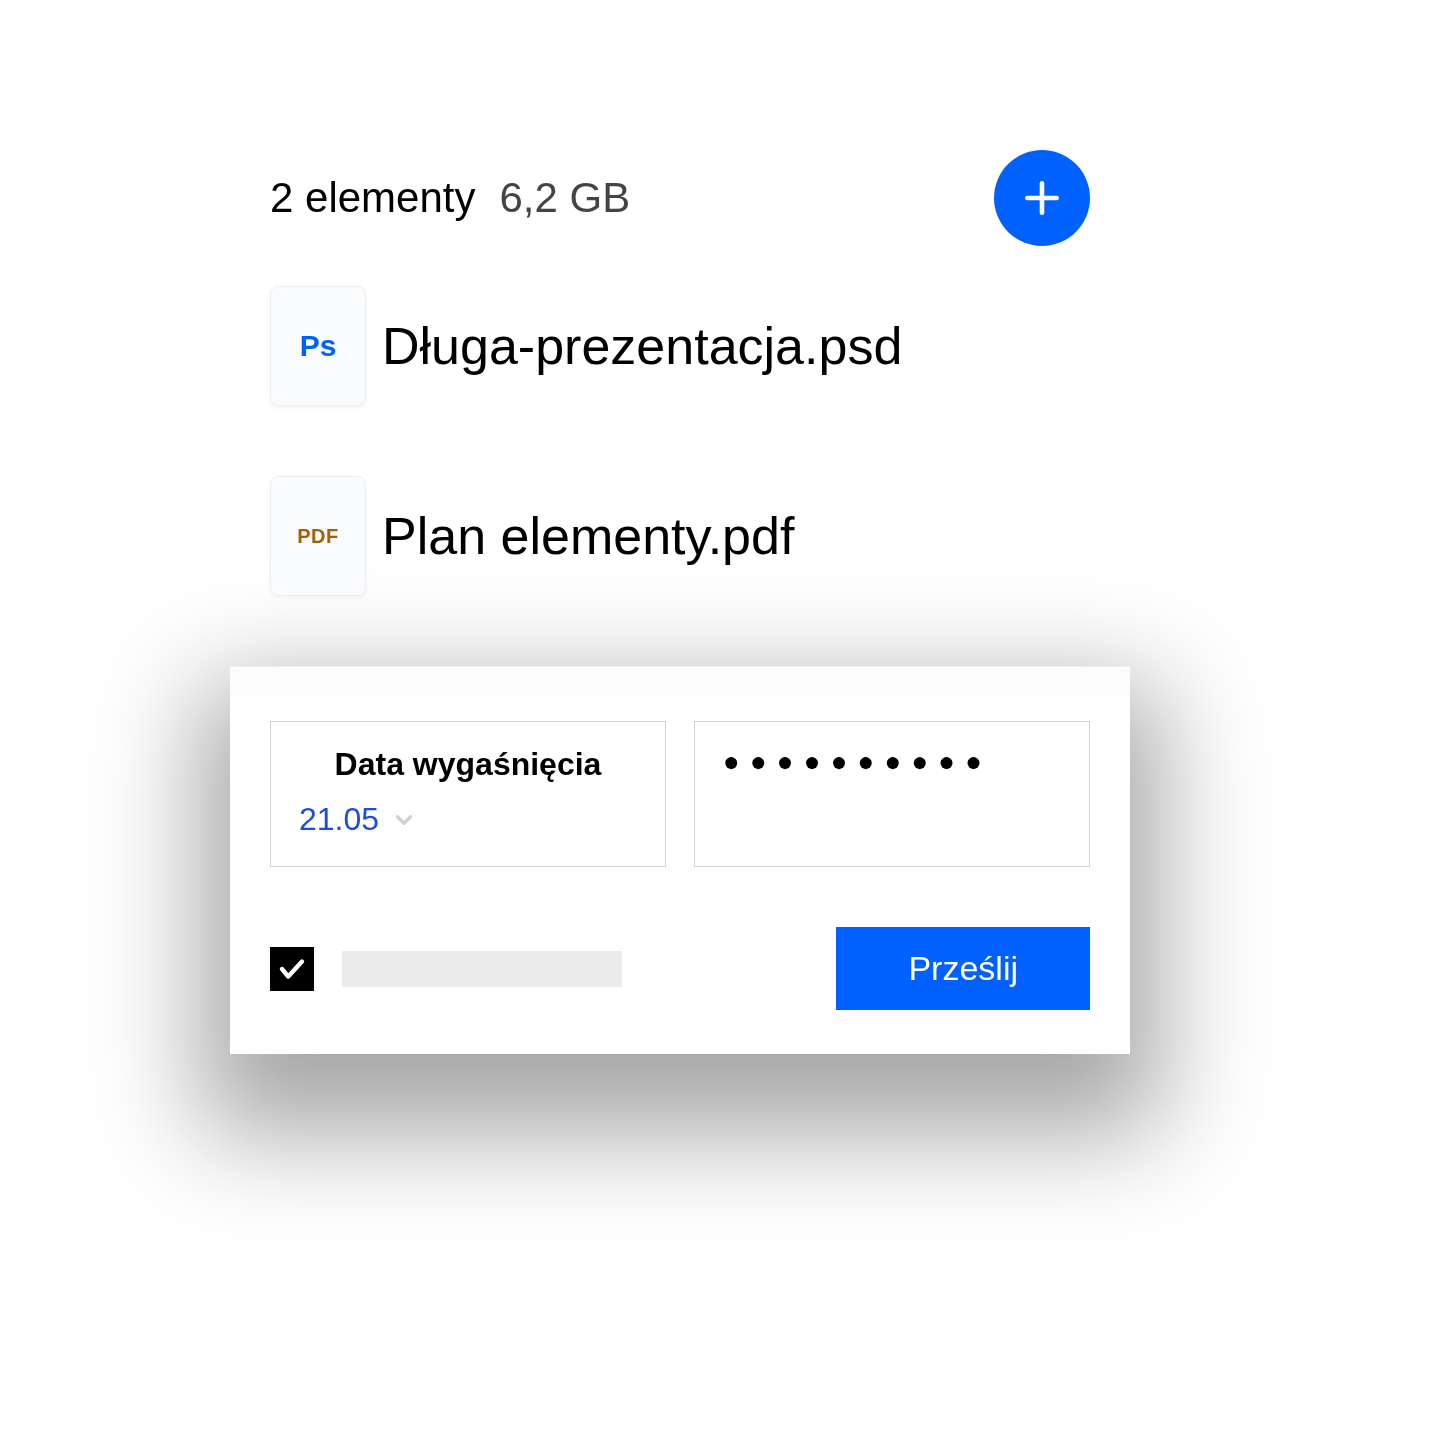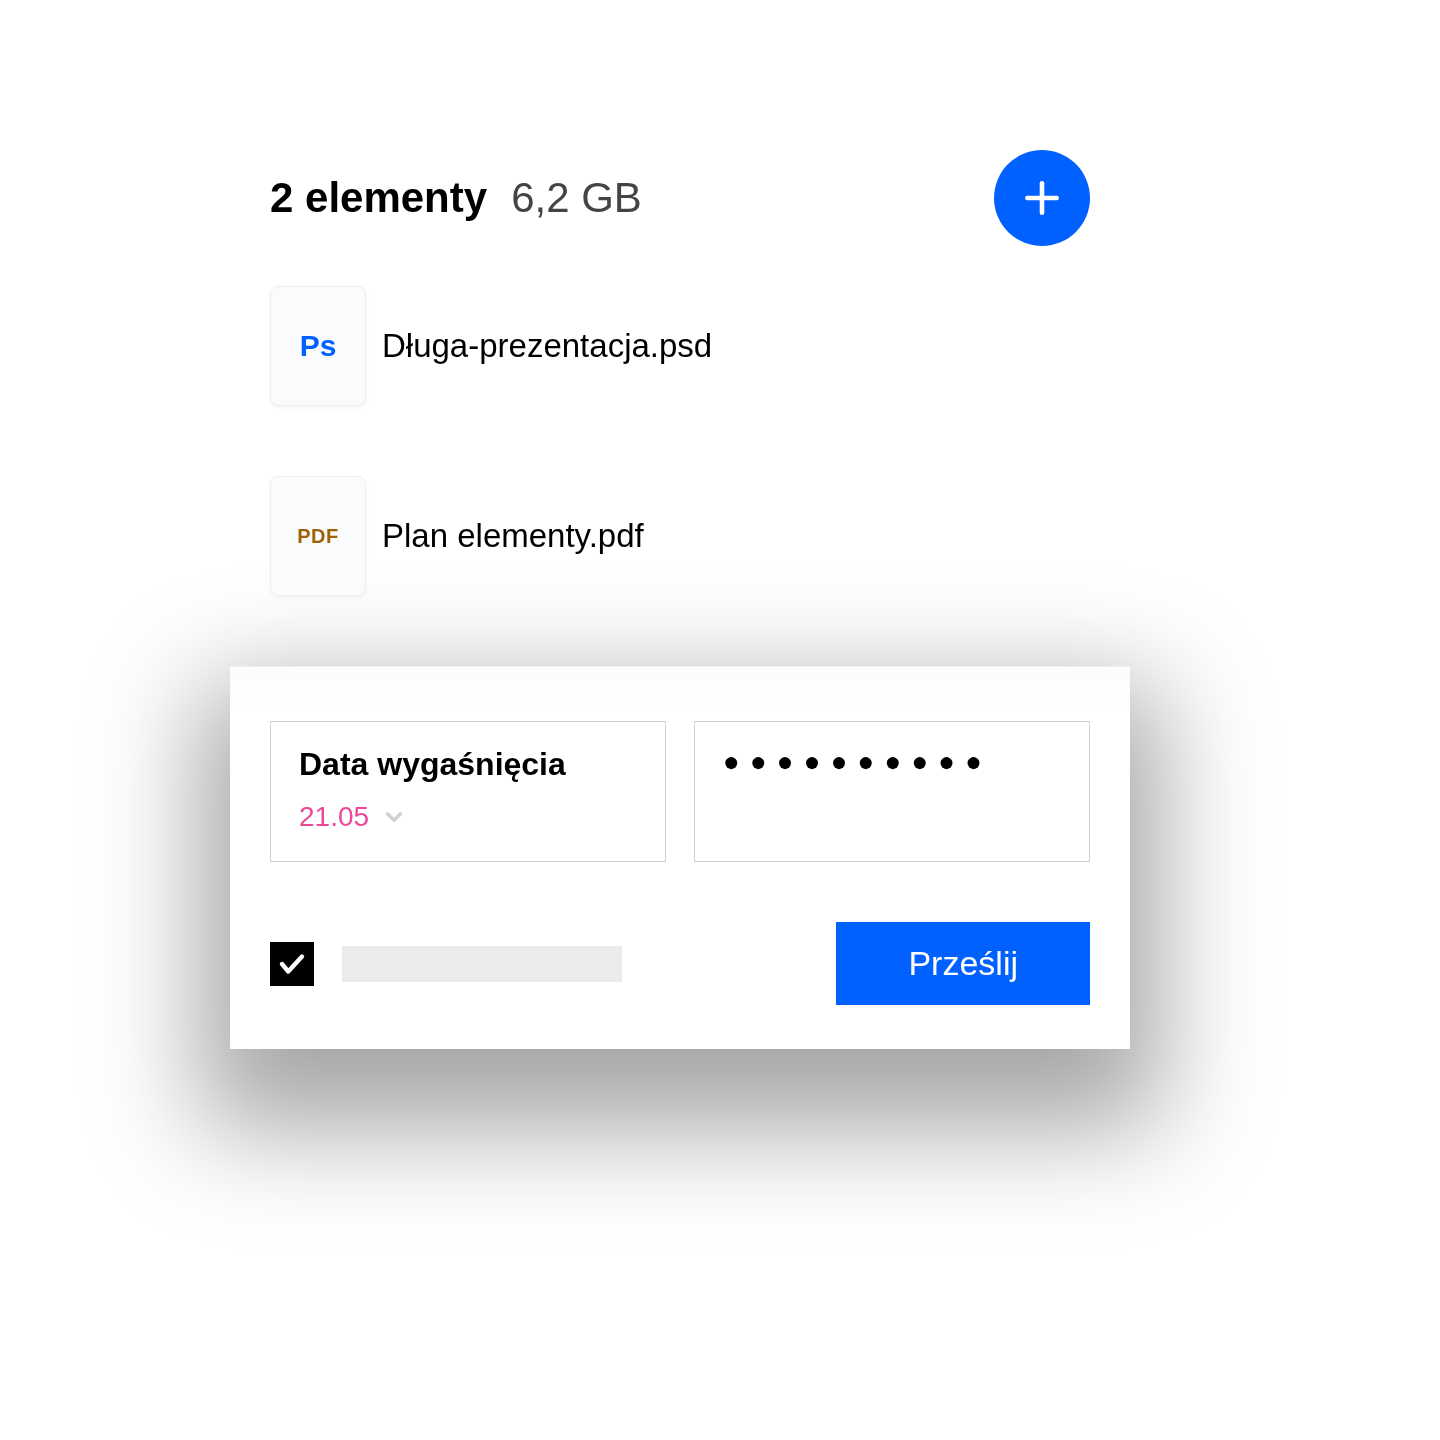--- a/index.html
+++ b/index.html
@@ -27,21 +27,21 @@
       justify-content: space-between;
       padding: 20px 40px 40px 40px;
     }
     .header-text {
       display: flex;
       align-items: baseline;
       gap: 24px;
     }
     .item-count {
       font-size: 42px;
-      font-weight: 700;
+      font-weight: 400;
       color: #000;
     }
     .total-size {
       font-size: 42px;
       font-weight: 400;
       color: #444;
     }
     .add-button {
       width: 96px;
       height: 96px;
@@ -82,21 +82,21 @@
       font-weight: 700;
       color: #0061fe;
     }
     .file-icon-pdf {
       font-size: 20px;
       font-weight: 700;
       color: #a16207;
       letter-spacing: 0.5px;
     }
     .file-name {
-      font-size: 33px;
+      font-size: 52px;
       font-weight: 400;
       color: #000;
     }
     .footer-panel {
       background: #fff;
       border-top: 1px solid #f0f0f0;
       padding: 54px 40px 44px 40px;
       box-shadow: 0 50px 100px 30px rgba(0,0,0,0.35);
       background: linear-gradient(180deg, #fcfcfc 0%, #ffffff 12%);
     }
@@ -107,37 +107,37 @@
     }
     .option-box {
       flex: 1;
       border: 1px solid #d0d0d0;
       padding: 24px 28px 28px 28px;
       background: #fff;
     }
     .option-header {
       display: flex;
       align-items: center;
-      justify-content: flex-start;
+      justify-content: center;
       margin-bottom: 18px;
     }
     .option-label {
       font-size: 32px;
       font-weight: 600;
       color: #000;
     }
     .date-value-row {
       display: flex;
       align-items: center;
       gap: 12px;
     }
     .date-value {
-      font-size: 28px;
-      font-weight: 400;
-      color: #ec4899;
+      font-size: 32px;
+      font-weight: 400;
+      color: #1d4ed8;
     }
     .chevron-down {
       width: 26px;
       height: 26px;
     }
     .password-dots {
       font-size: 28px;
       letter-spacing: 10px;
       color: #000;
       font-weight: 900;

